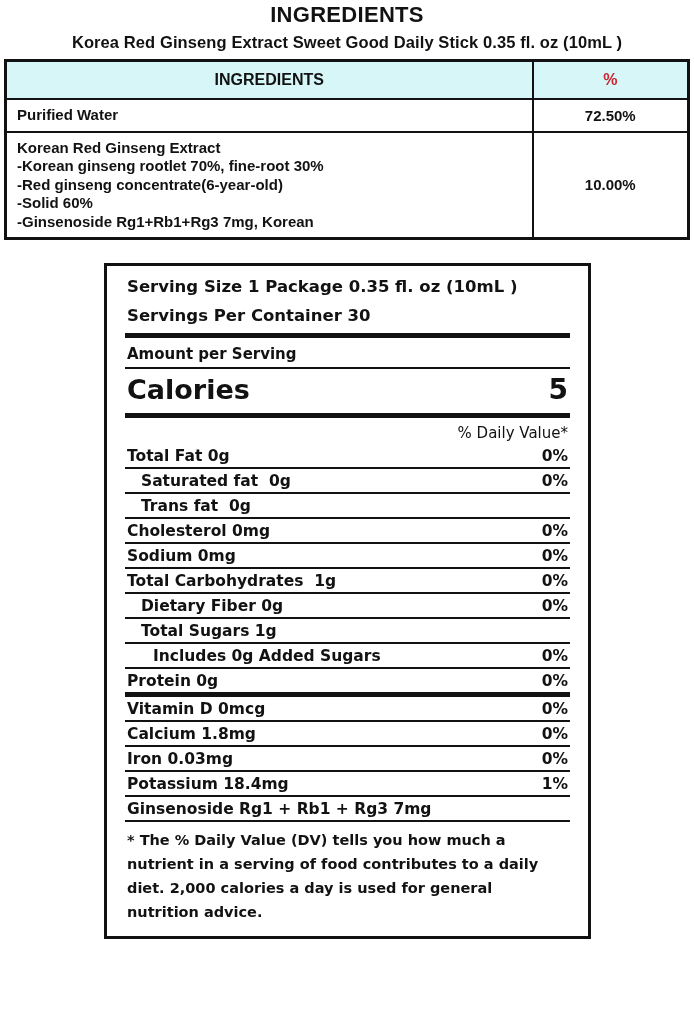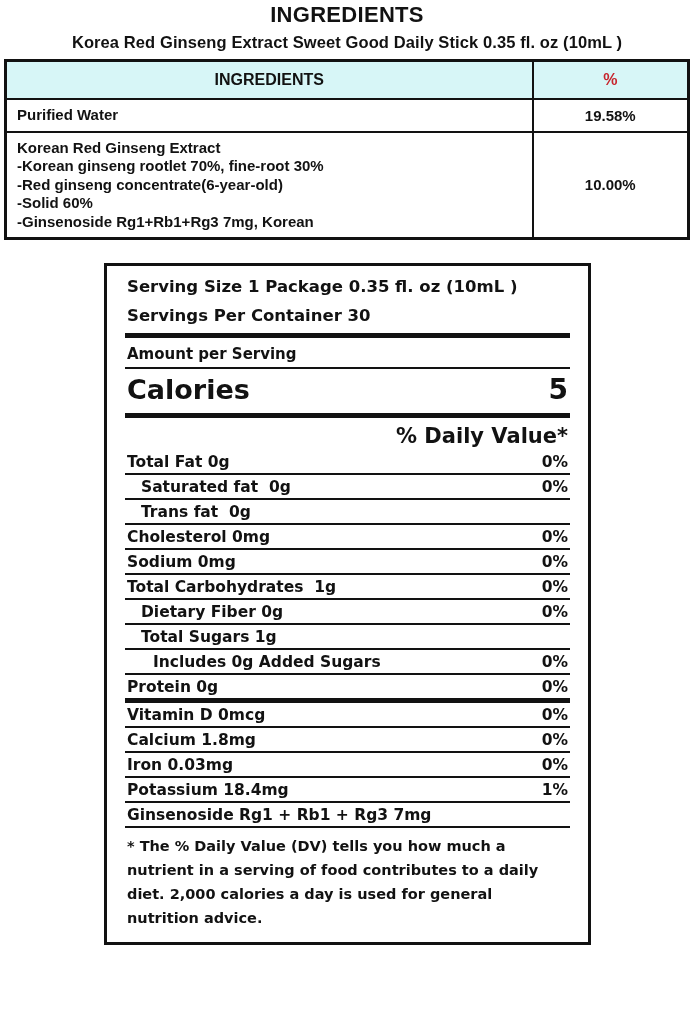--- a/index.html
+++ b/index.html
@@ -96,22 +96,22 @@
   .nf-cal {
     display: flex;
     justify-content: space-between;
     align-items: baseline;
     padding: 4px 2px 6px 2px;
   }
   .cal-label { font-size: 27px; font-weight: 800; }
   .cal-value { font-size: 28px; font-weight: 800; }
   .nf-dv {
     text-align: right;
-    font-size: 21px;
-    font-weight: 700;
+    font-size: 15px;
+    font-weight: 400;
     padding: 5px 2px 2px 0;
   }
   .nf-row {
     display: flex;
     justify-content: space-between;
     align-items: baseline;
     font-size: 15.5px;
     font-weight: 700;
     line-height: 18px;
     padding: 3px 2px 2px 2px;
@@ -141,21 +141,21 @@
     <thead>
       <tr>
         <th class="col-name">INGREDIENTS</th>
         <th class="col-pct">%</th>
       </tr>
     </thead>
     <tbody>
 
         <tr>
           <td class="col-name">Purified Water</td>
-          <td class="col-pct">19.58%</td>
+          <td class="col-pct">72.50%</td>
         </tr>
 
 
         <tr>
           <td class="col-name">Korean Red Ginseng Extract
 -Korean ginseng rootlet 70%, fine-root 30%
 -Red ginseng concentrate(6-year-old)
 -Solid 60%
 -Ginsenoside Rg1+Rb1+Rg3 7mg, Korean</td>
           <td class="col-pct">10.00%</td>

